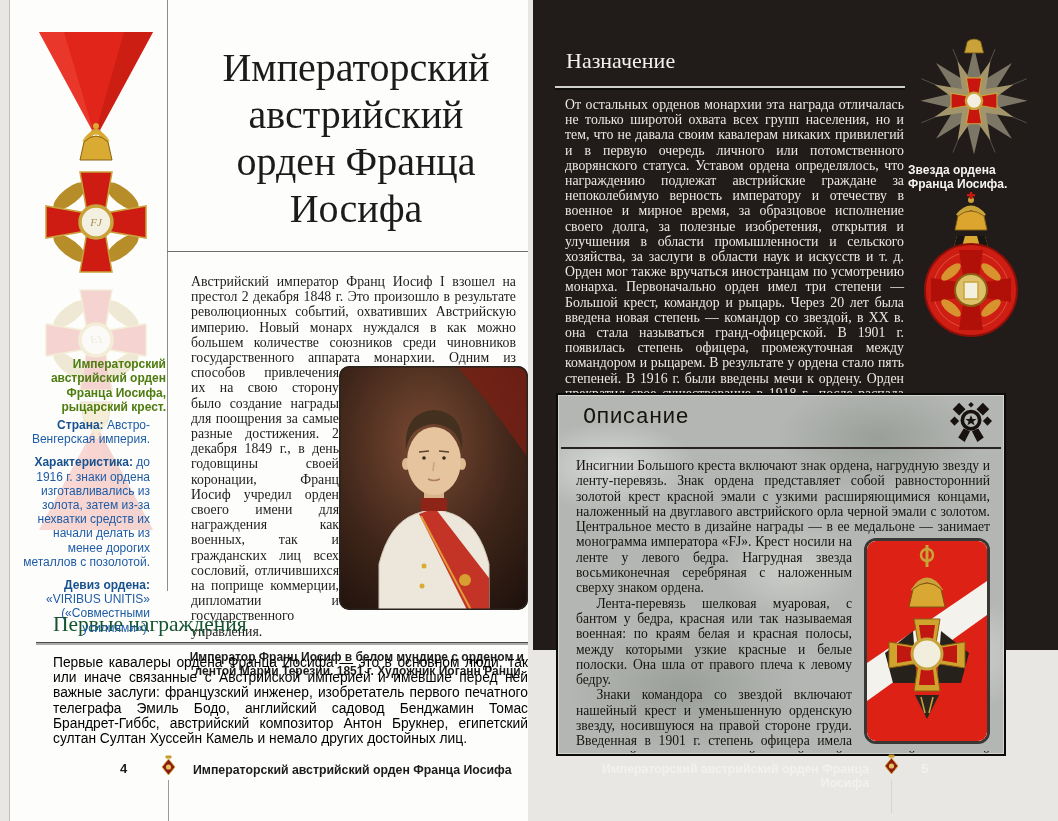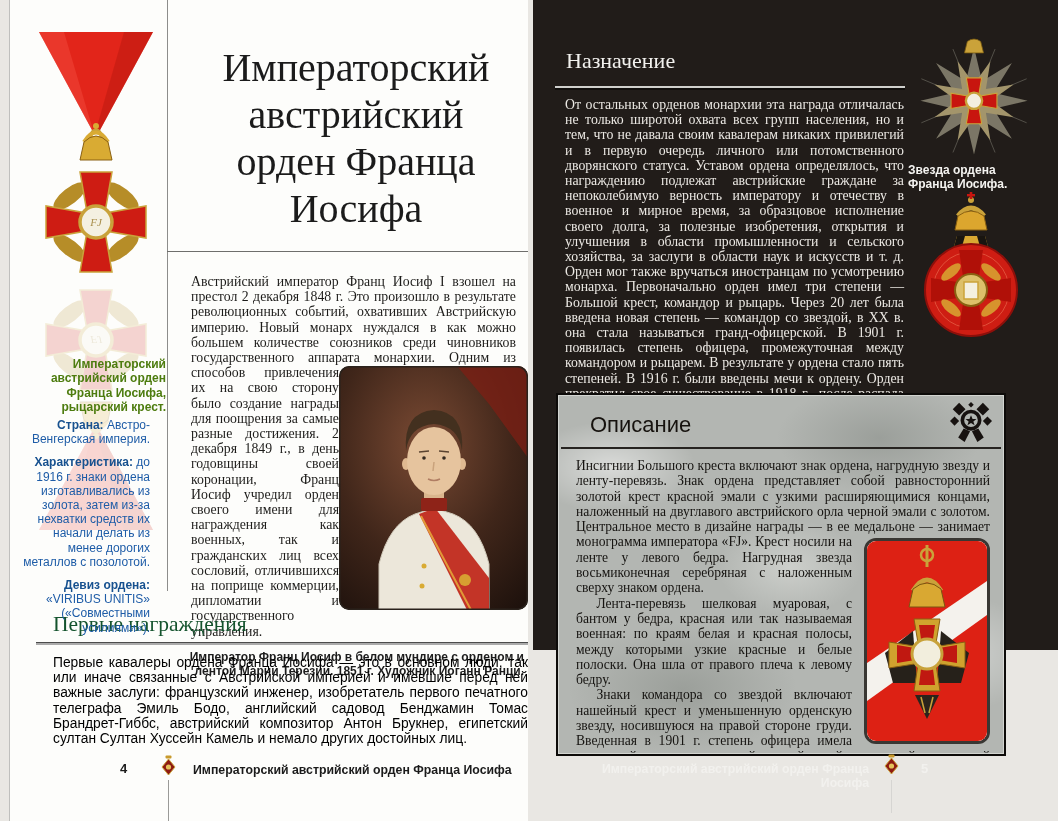--- a/index.html
+++ b/index.html
@@ -61,21 +61,21 @@
     border:2px solid #0d0b09;box-sizing:border-box;overflow:hidden;
     background-color:#b3b6b2;
     background-image:
       radial-gradient(ellipse 130px 70px at 12% 20%, rgba(255,255,255,.50), transparent 65%),
       radial-gradient(ellipse 170px 90px at 72% 12%, rgba(110,116,110,.35), transparent 60%),
       radial-gradient(ellipse 150px 95px at 88% 72%, rgba(255,255,255,.40), transparent 62%),
       radial-gradient(ellipse 190px 110px at 28% 82%, rgba(105,111,104,.32), transparent 60%),
       radial-gradient(ellipse 120px 80px at 52% 48%, rgba(235,237,233,.45), transparent 60%);
     box-shadow:inset 0 0 0 1px rgba(250,250,246,.45);}
   .desc-header{position:relative;height:43px;padding:9px 14px 0 24px;box-sizing:content-box;}
-  .desc-header h2{margin:8px;font-family:Liberation Sans, sans-serif;
+  .desc-header h2{margin:1px;font-family:Liberation Mono, monospace;
     font-size:22px;font-weight:normal;color:#16120e;}
   .order-icon{position:absolute;right:12px;top:6px;width:42px;height:42px;}
   .desc-rule{height:2px;background:#262320;margin:0 3px;}
   .desc-body{padding:9px 14px 0 18px;
     font-family:"Liberation Serif","DejaVu Serif",serif;
     font-size:13.6px;line-height:15.3px;color:#151310;text-align:justify;}
   .desc-body p{margin:0;}
   .desc-body p + p{text-indent:1.5em;}
   .photo-spacer{float:right;width:0;height:80px;}
   .badge-photo{float:right;clear:right;width:120px;height:200px;margin:0 0 4px 12px;

